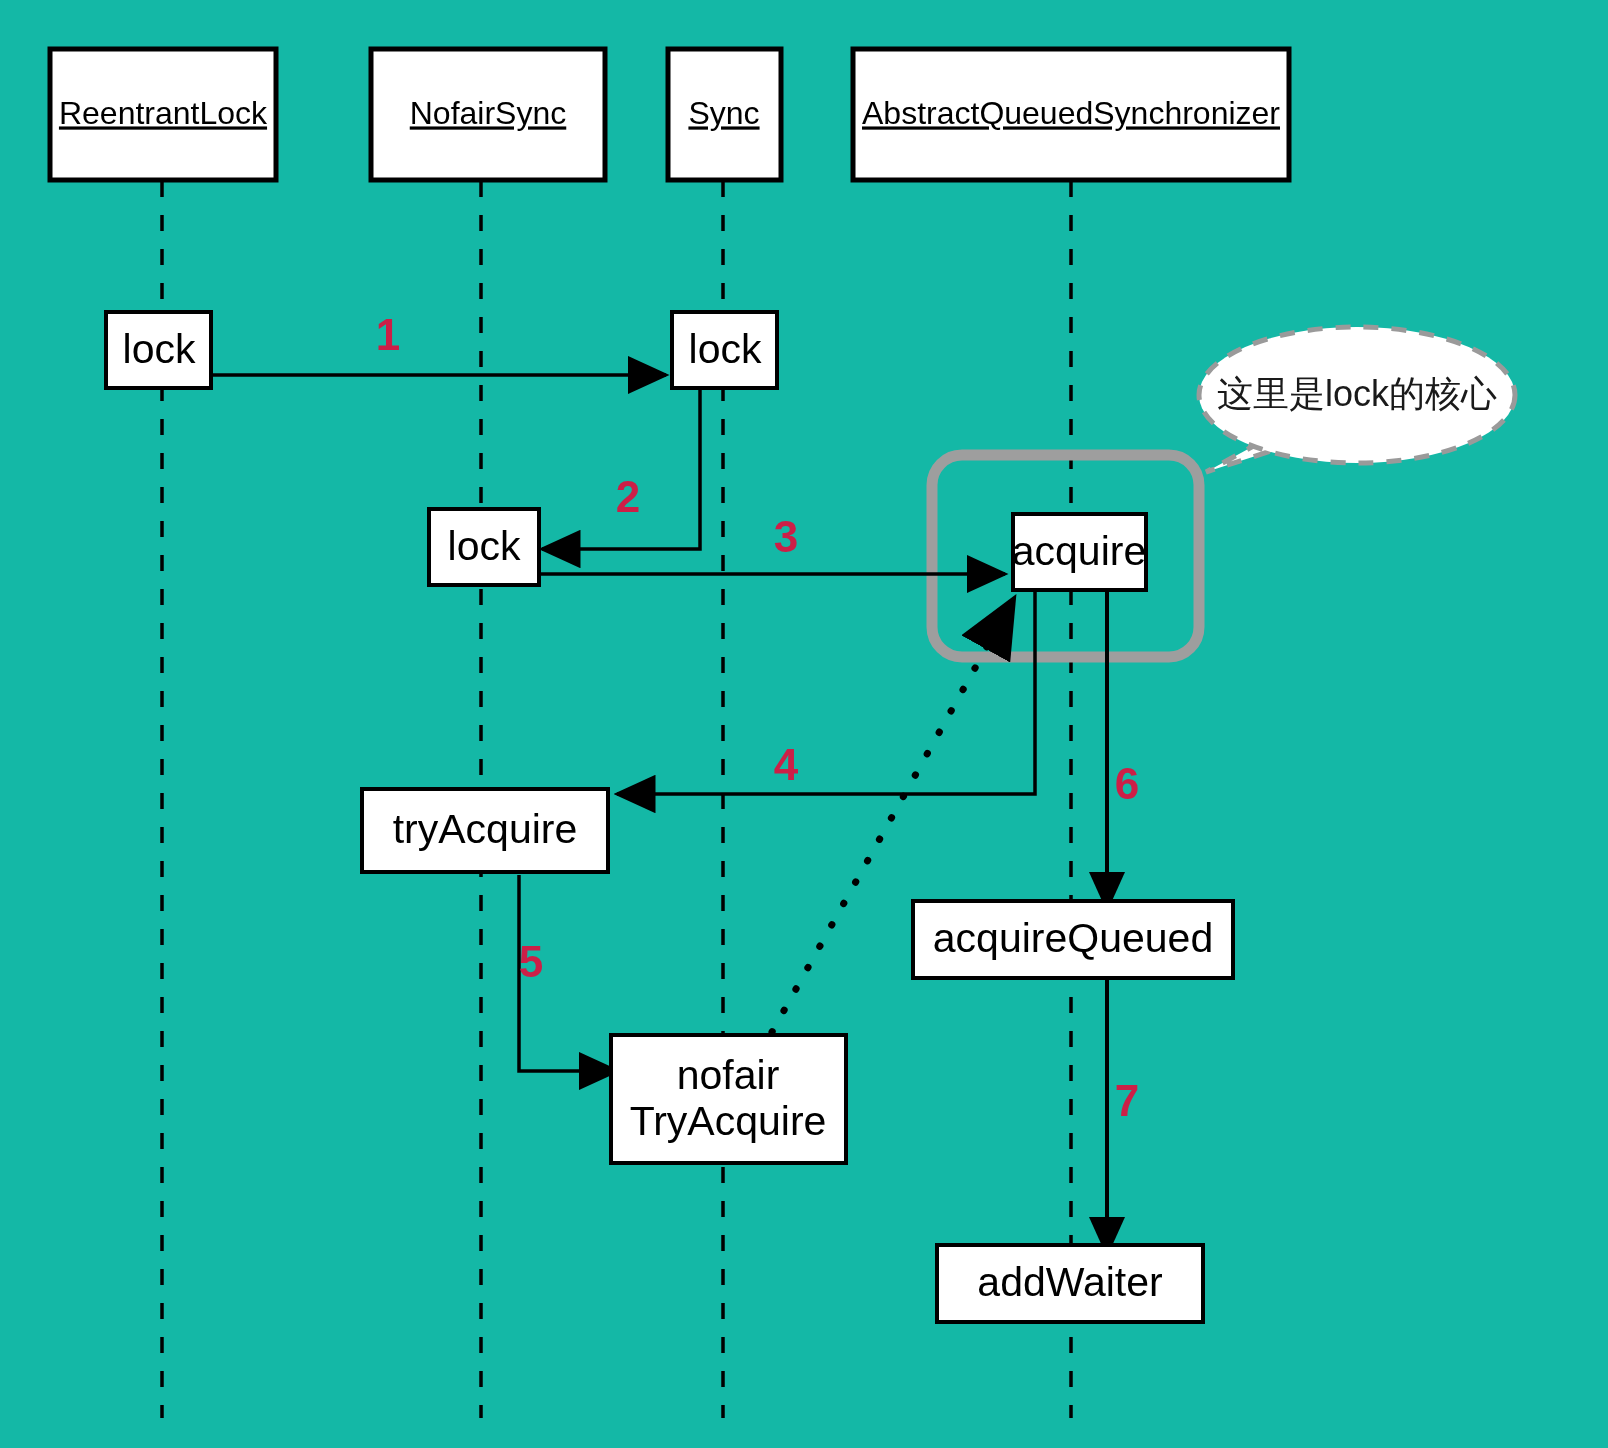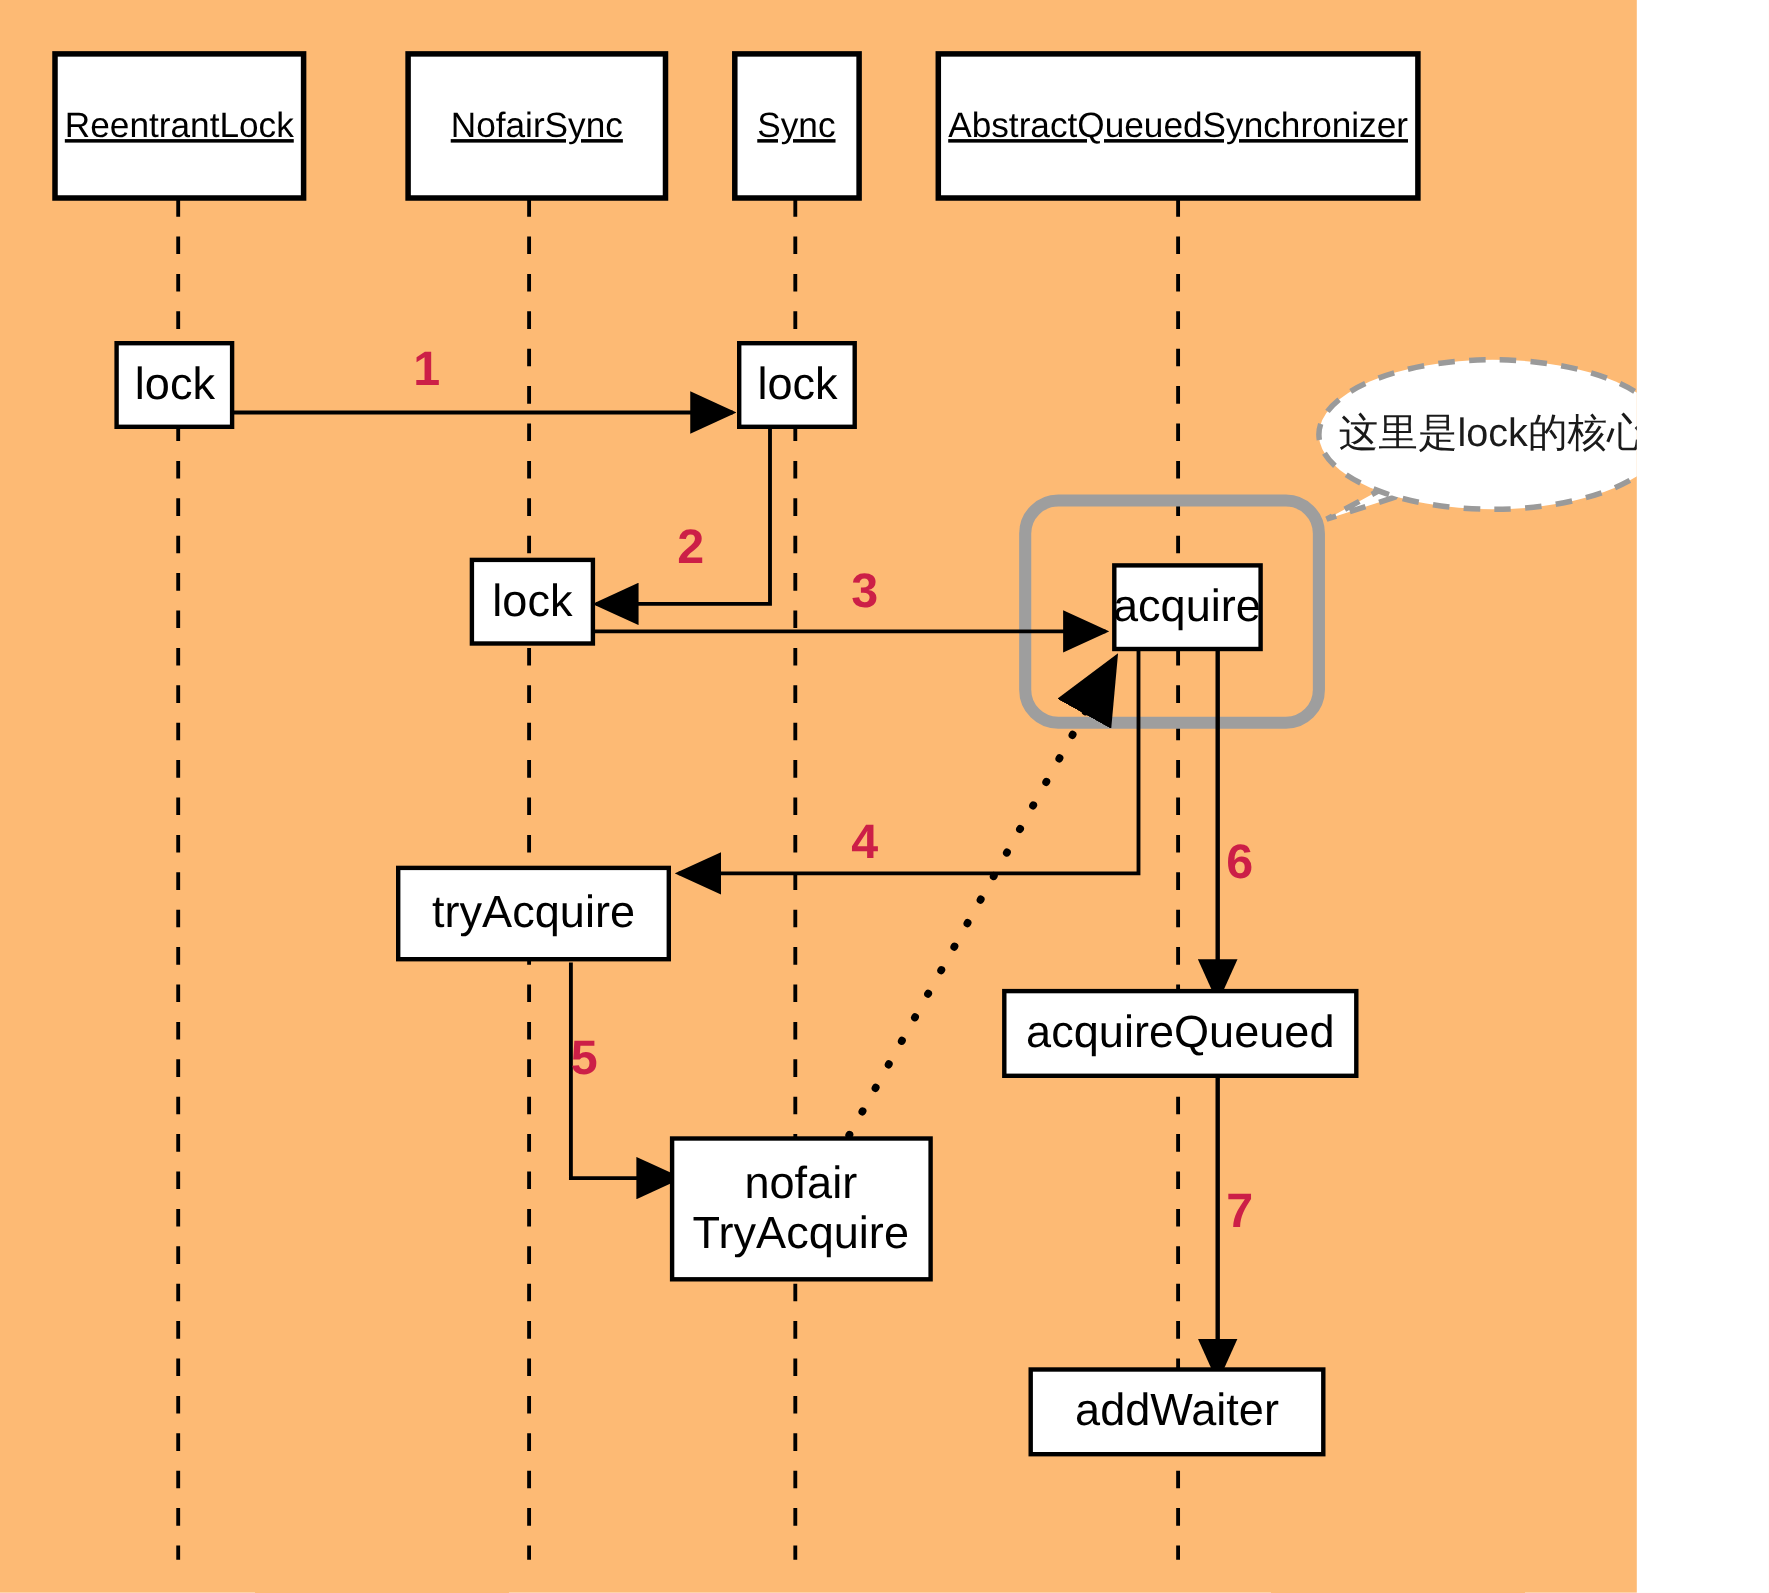--- a/index.html
+++ b/index.html
@@ -5,23 +5,23 @@
   html, body {
     margin: 0;
     padding: 0;
     background: #ffffff;
   }
   body {
     font-family: "Liberation Sans", "DejaVu Sans", sans-serif;
   }
   #diagram-root {
     position: relative;
-    width: 1488px;
+    width: 1608px;
     height: 1448px;
-    background: #fdba74;
+    background: #14b8a6;
     overflow: hidden;
   }
   svg.canvas {
     position: absolute;
     top: 0;
     left: 0;
     width: 1608px;
     height: 1448px;
     display: block;
   }

